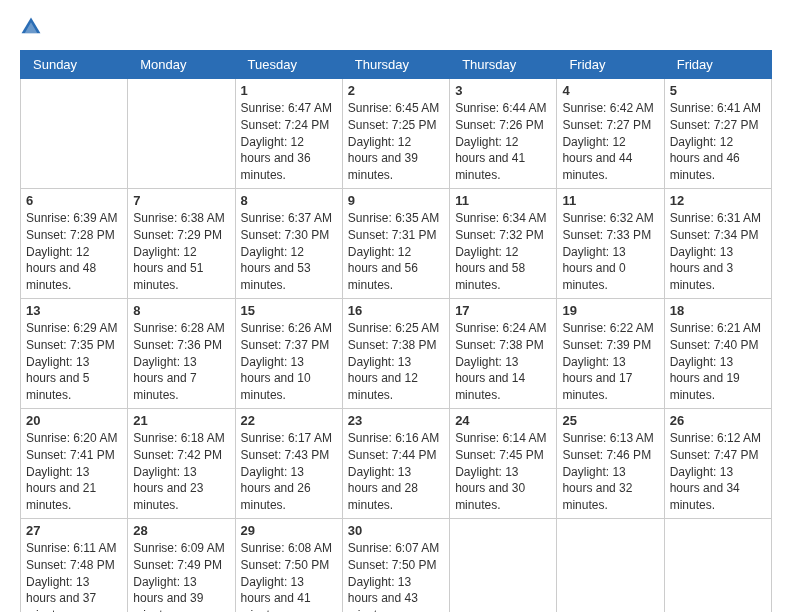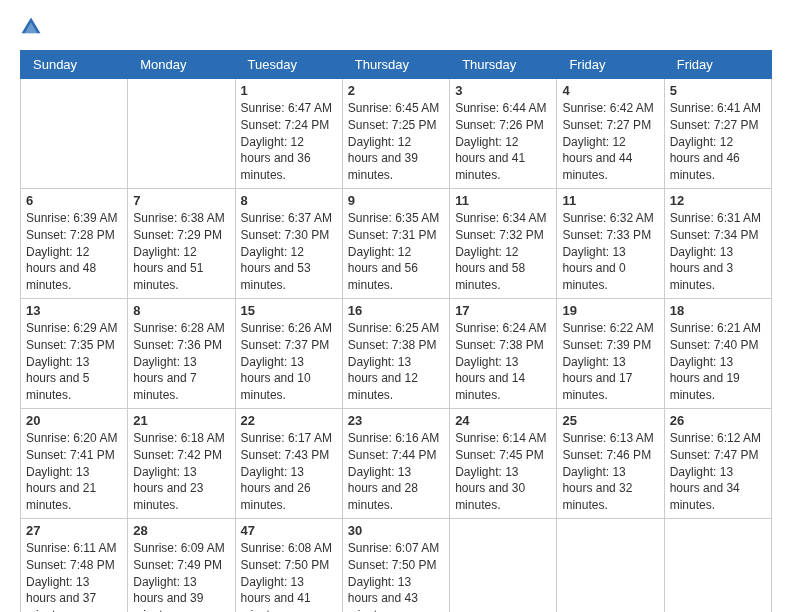--- a/index.html
+++ b/index.html
@@ -244,21 +244,21 @@
         <tr>
           <td>
             <div class="day-number">27</div>
             <div class="day-info">Sunrise: 6:11 AM<br>Sunset: 7:48 PM<br>Daylight: 13 hours and 37 minutes.</div>
           </td>
           <td>
             <div class="day-number">28</div>
             <div class="day-info">Sunrise: 6:09 AM<br>Sunset: 7:49 PM<br>Daylight: 13 hours and 39 minutes.</div>
           </td>
           <td>
-            <div class="day-number">47</div>
+            <div class="day-number">29</div>
             <div class="day-info">Sunrise: 6:08 AM<br>Sunset: 7:50 PM<br>Daylight: 13 hours and 41 minutes.</div>
           </td>
           <td>
             <div class="day-number">30</div>
             <div class="day-info">Sunrise: 6:07 AM<br>Sunset: 7:50 PM<br>Daylight: 13 hours and 43 minutes.</div>
           </td>
           <td class="empty-cell"></td>
           <td class="empty-cell"></td>
           <td class="empty-cell"></td>
         </tr>

